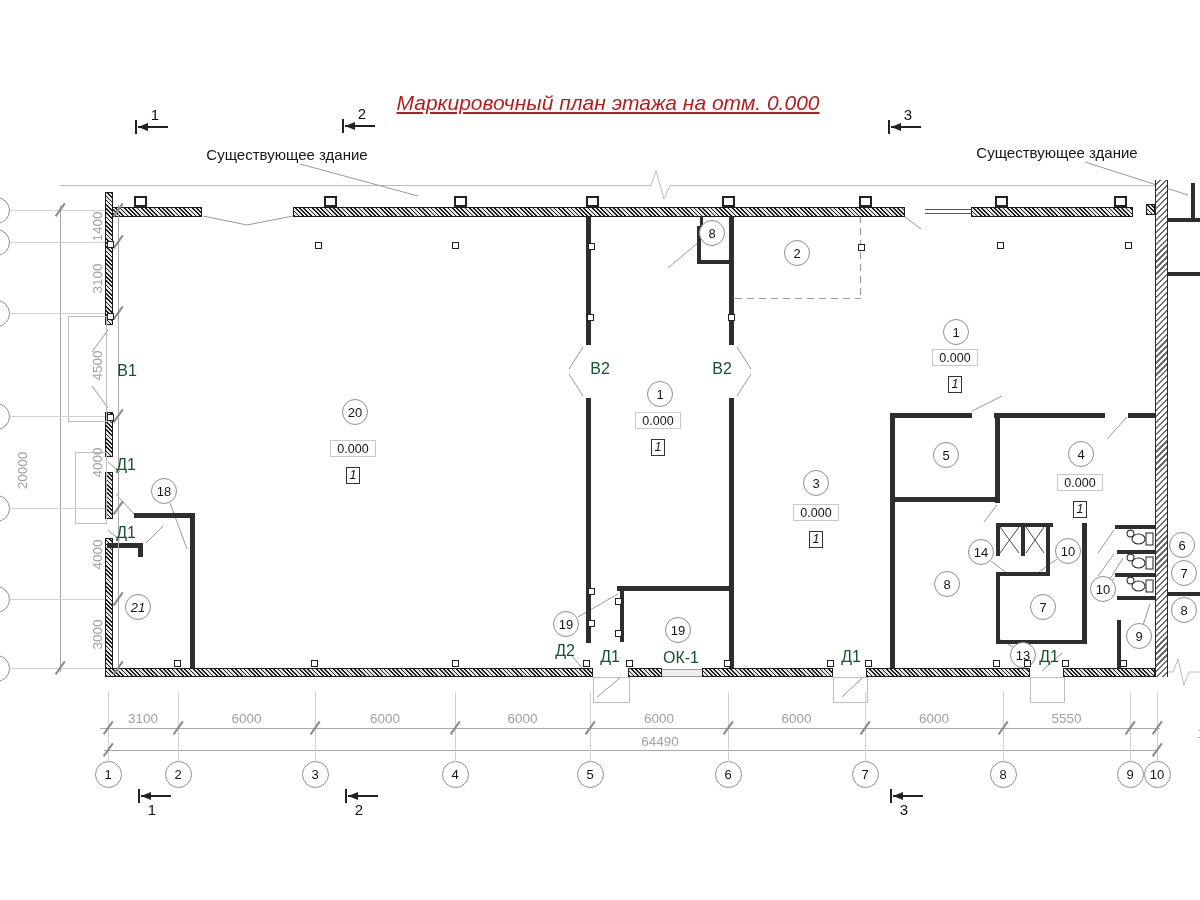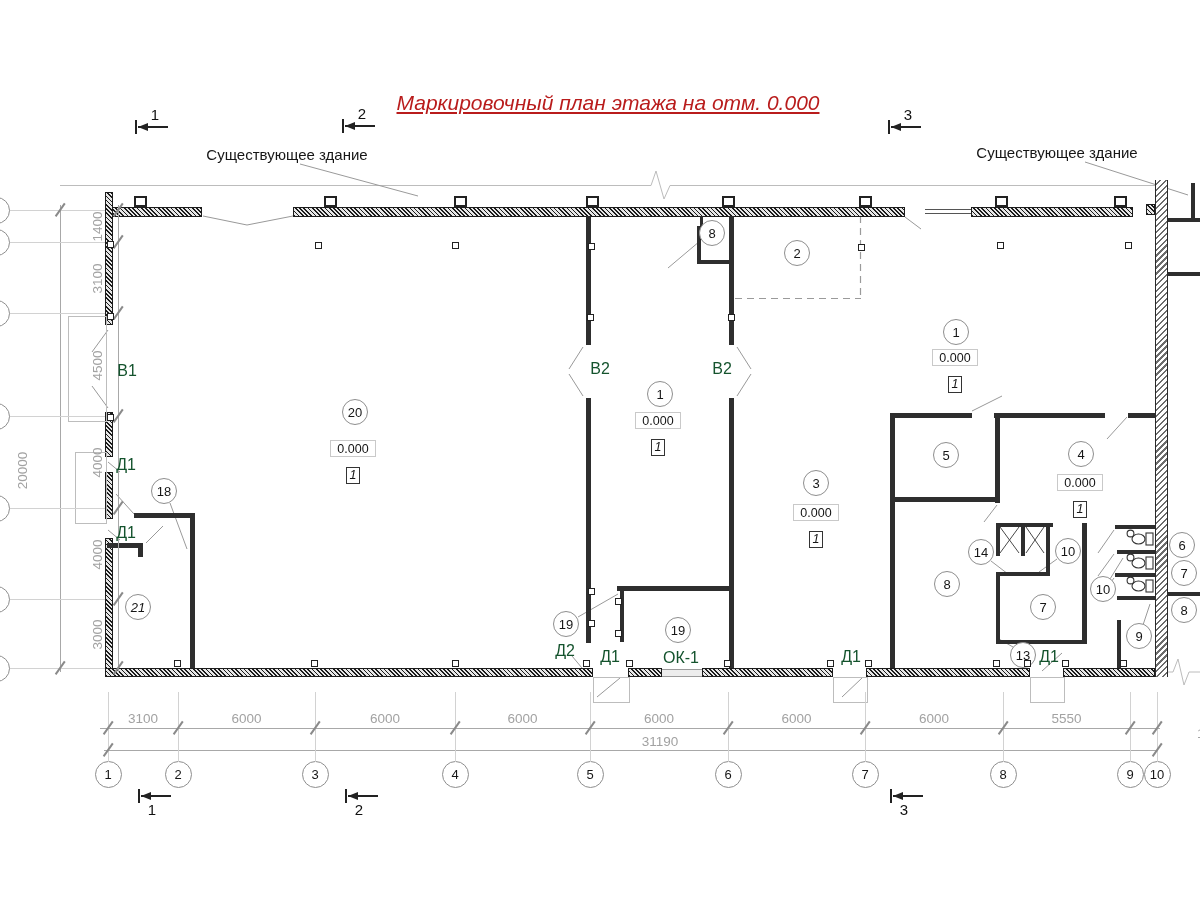--- a/index.html
+++ b/index.html
@@ -282,21 +282,21 @@
       <div class="slash" style="left: 52px; top: 209.3px; width: 16px; height: 1.5px;"></div>
       <div class="slash" style="left: 52px; top: 667.3px; width: 16px; height: 1.5px;"></div>
       <div class="dimtext" style="left: 103px; top: 711px; width: 80px; height: 15px;">3100</div>
       <div class="dimtext" style="left: 206.5px; top: 711px; width: 80px; height: 15px;">6000</div>
       <div class="dimtext" style="left: 345px; top: 711px; width: 80px; height: 15px;">6000</div>
       <div class="dimtext" style="left: 482.5px; top: 711px; width: 80px; height: 15px;">6000</div>
       <div class="dimtext" style="left: 619px; top: 711px; width: 80px; height: 15px;">6000</div>
       <div class="dimtext" style="left: 756.5px; top: 711px; width: 80px; height: 15px;">6000</div>
       <div class="dimtext" style="left: 894px; top: 711px; width: 80px; height: 15px;">6000</div>
       <div class="dimtext" style="left: 1026.5px; top: 711px; width: 80px; height: 15px;">5550</div>
-      <div class="dimtext" style="left: 620px; top: 734px; width: 80px; height: 15px;">31190</div>
+      <div class="dimtext" style="left: 620px; top: 734px; width: 80px; height: 15px;">64490</div>
       <div class="dimtext" style="left: 1182px; top: 726px; width: 60px; height: 15px;">1200</div>
       <div class="dimtext vert" style="left: 57px; top: 219px; width: 80px; height: 15px;">1400</div>
       <div class="dimtext vert" style="left: 57px; top: 270.5px; width: 80px; height: 15px;">3100</div>
       <div class="dimtext vert" style="left: 57px; top: 357.5px; width: 80px; height: 15px;">4500</div>
       <div class="dimtext vert" style="left: 57px; top: 455px; width: 80px; height: 15px;">4000</div>
       <div class="dimtext vert" style="left: 57px; top: 546.5px; width: 80px; height: 15px;">4000</div>
       <div class="dimtext vert" style="left: 57px; top: 626.5px; width: 80px; height: 15px;">3000</div>
       <div class="dimtext vert" style="left: -18px; top: 463px; width: 80px; height: 15px;">20000</div>
       <div class="mkbar" style="left: 135px; top: 120px; width: 2px; height: 14px;"></div>
       <div class="mkarrow" style="left: 138px; top: 122.5px;"></div>

